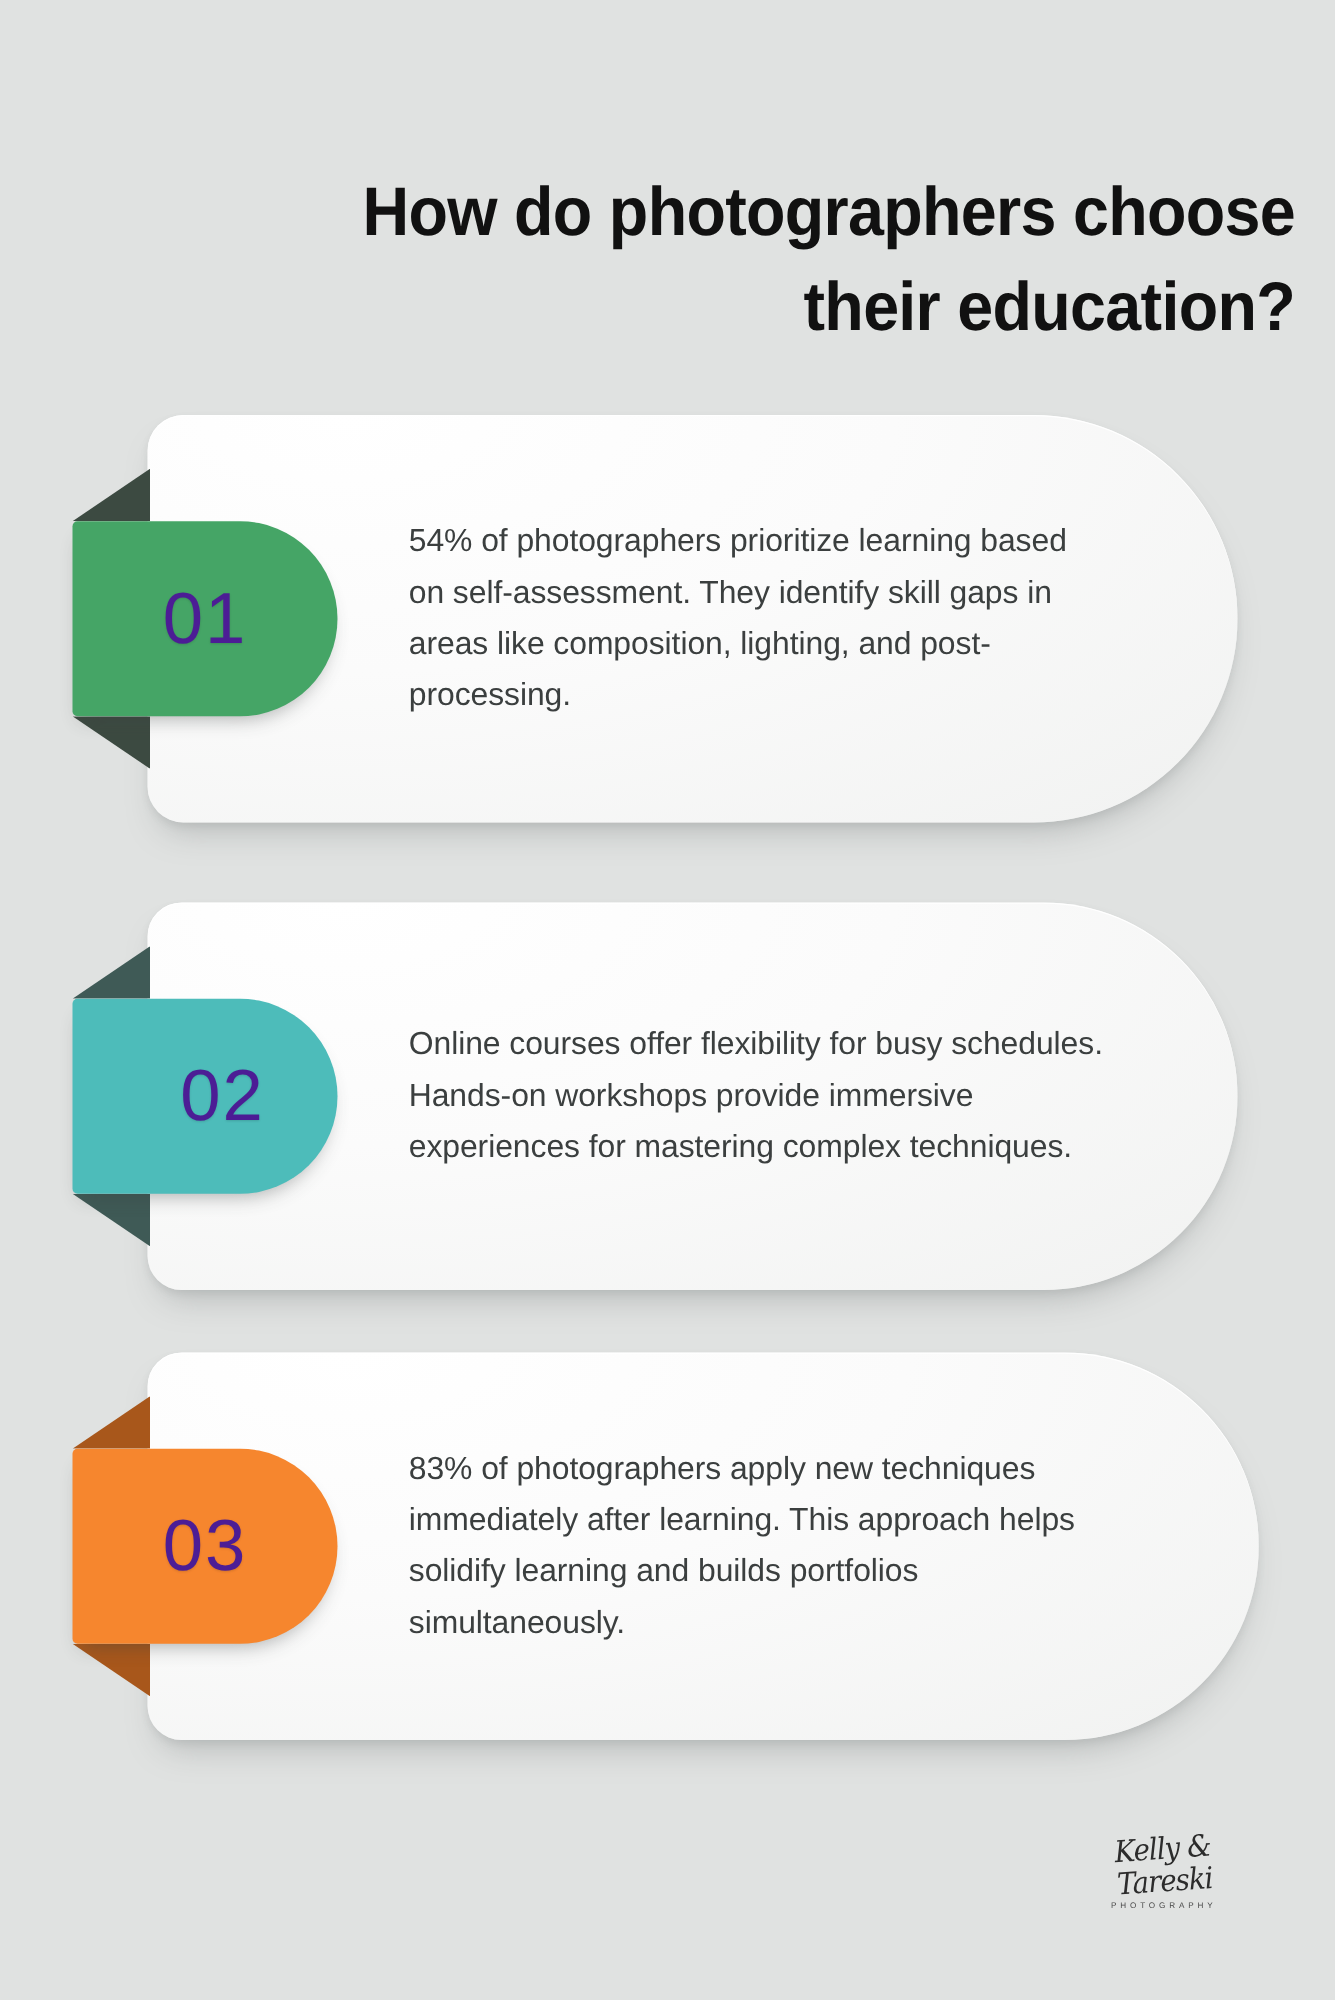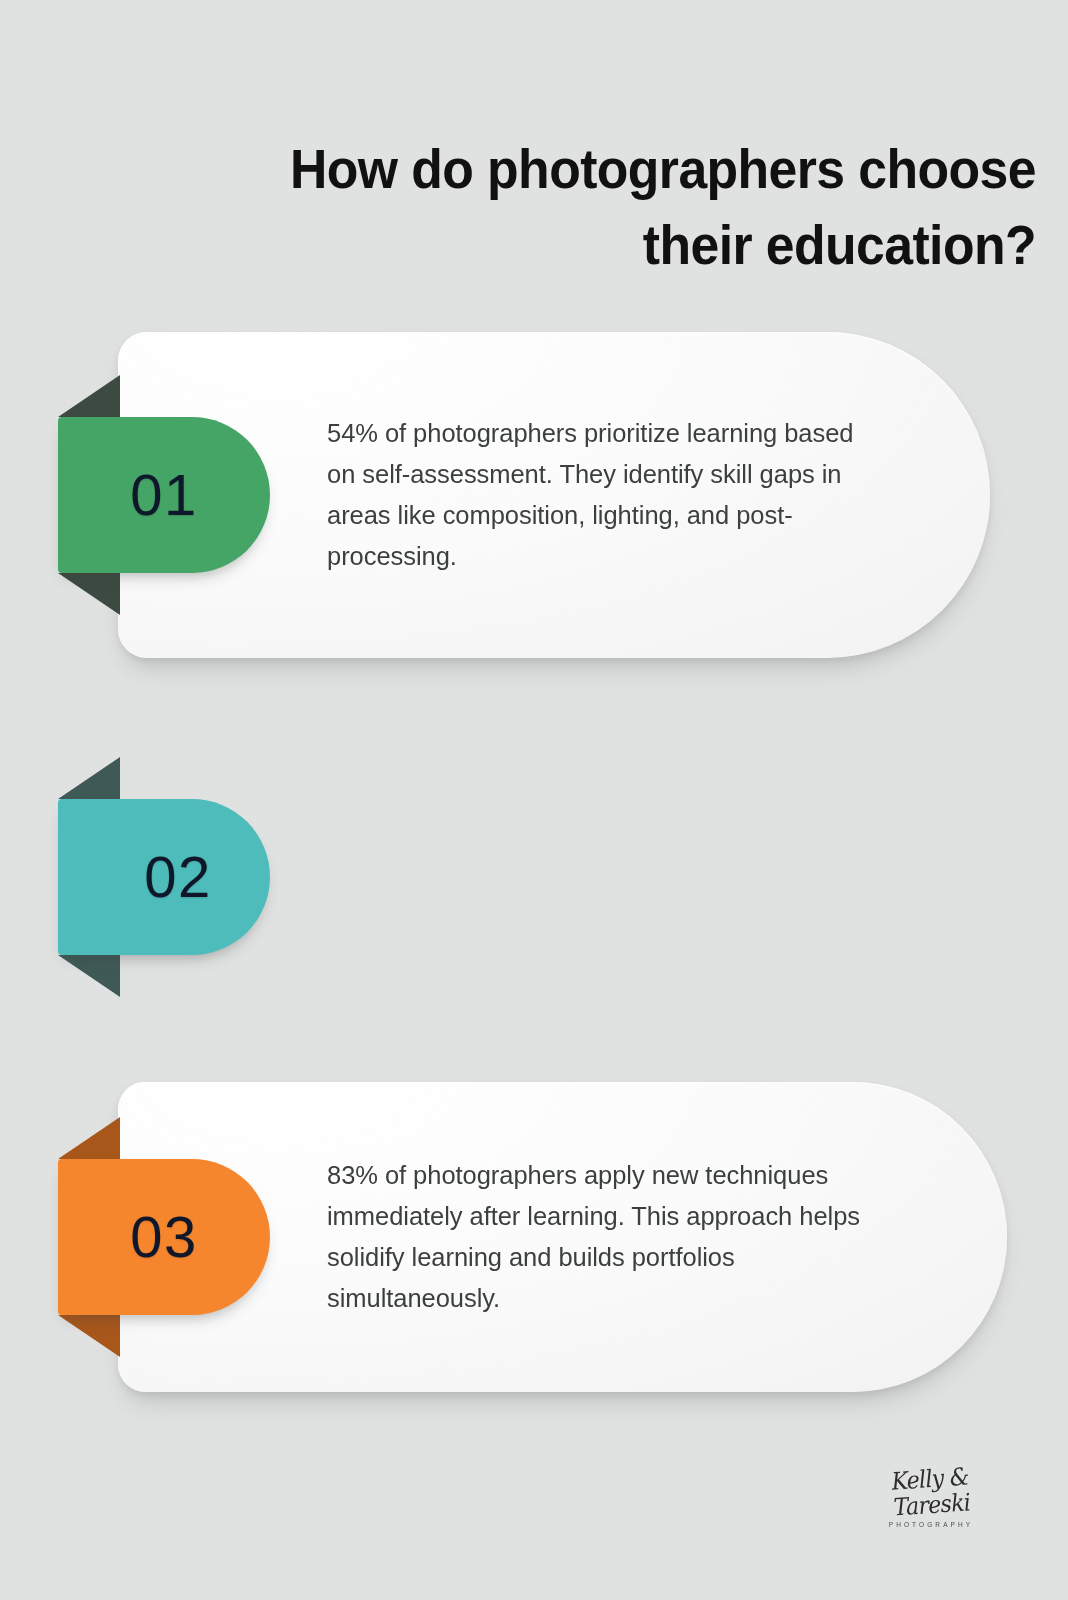--- a/index.html
+++ b/index.html
@@ -97,21 +97,21 @@
     inset: 0;
     border-radius: 4px 78px 78px 4px;
     display: flex;
     align-items: center;
     justify-content: center;
     box-shadow: 0 9px 16px -8px rgba(60,64,64,0.45);
   }
   .badge-num {
     font-size: 58px;
     font-weight: 400;
-    color: #0f172a;
+    color: #4c1d95;
     letter-spacing: 1.5px;
     line-height: 1;
     text-shadow: 0 1px 2px rgba(0,0,0,0.14);
   }
   
   .fold {
     position: absolute;
     left: 0;
     width: 62px;
     height: 42px;
@@ -169,20 +169,23 @@
     <div class="badge-wrap">
       <div class="fold top" style="background: rgb(60, 74, 65);"></div>
       <div class="fold bottom" style="background: rgb(60, 74, 65);"></div>
       <div class="badge" style="background: rgb(69, 165, 102);">
         <span class="badge-num">01</span>
       </div>
     </div>
   </div>
 
   <div class="card-row r1">
+    <div class="panel">
+      <div class="panel-text">Online courses offer flexibility for busy schedules. Hands-on workshops provide immersive experiences for mastering complex techniques.</div>
+    </div>
     <div class="badge-wrap">
       <div class="fold top" style="background: rgb(63, 90, 86);"></div>
       <div class="fold bottom" style="background: rgb(63, 90, 86);"></div>
       <div class="badge" style="background: rgb(77, 188, 186); padding-left: 28px;">
         <span class="badge-num">02</span>
       </div>
     </div>
   </div>
 
   <div class="card-row r2">

